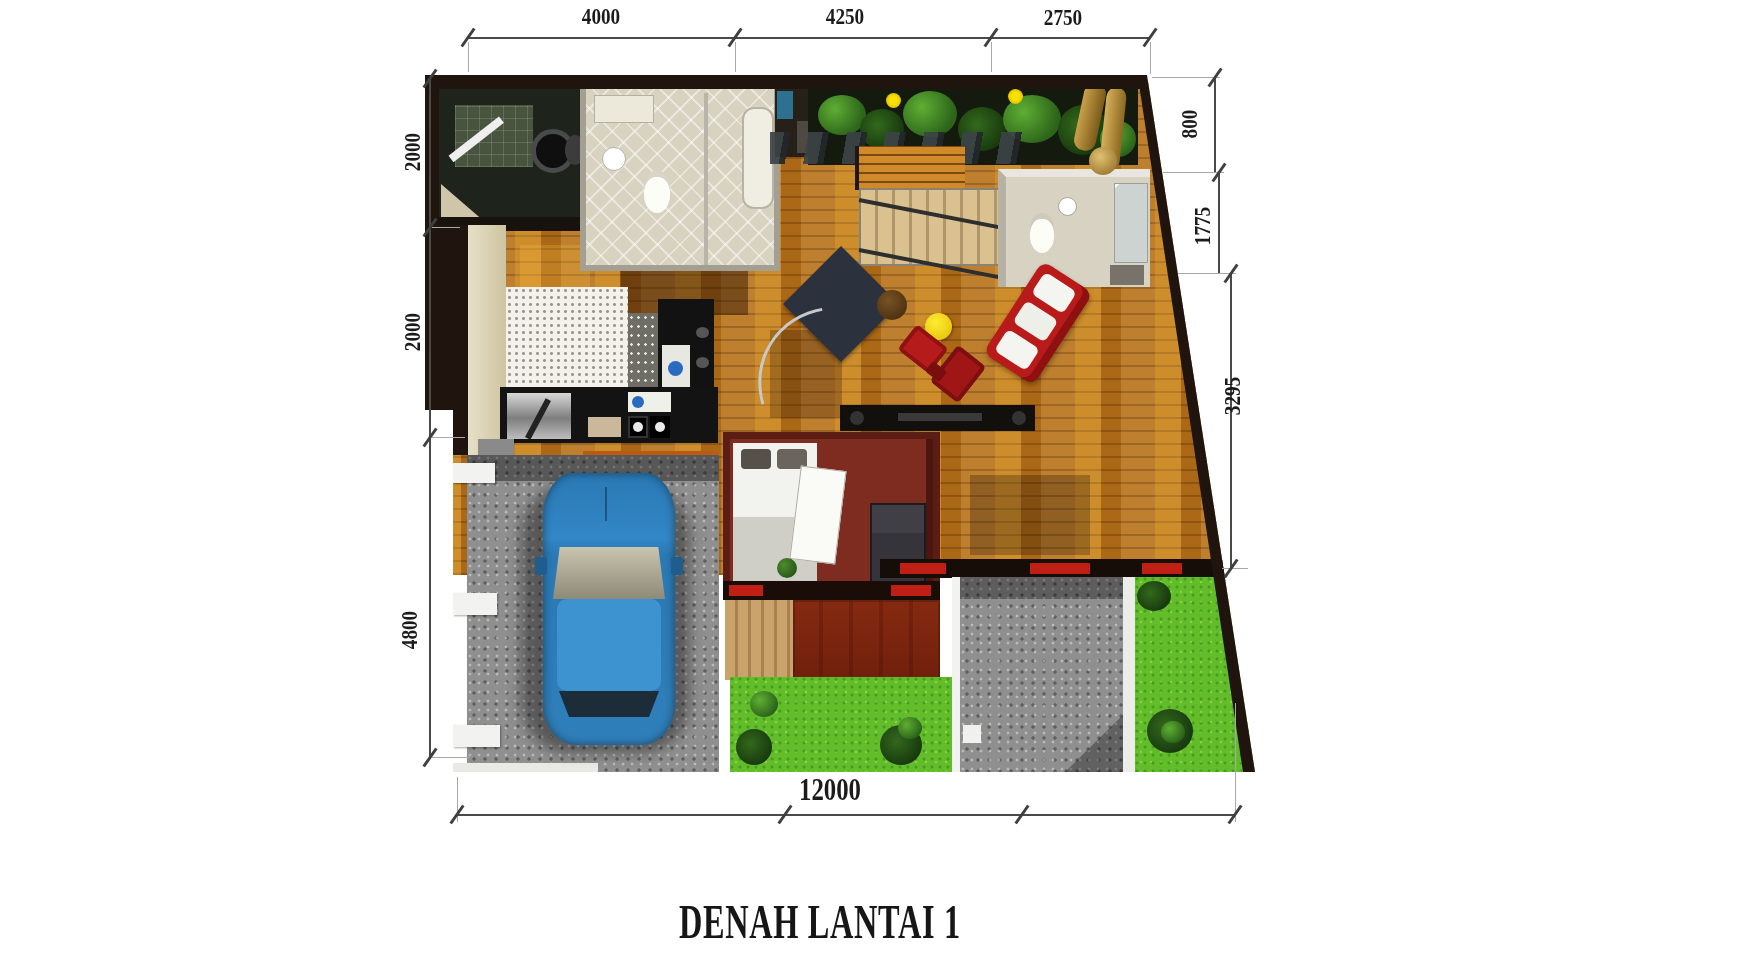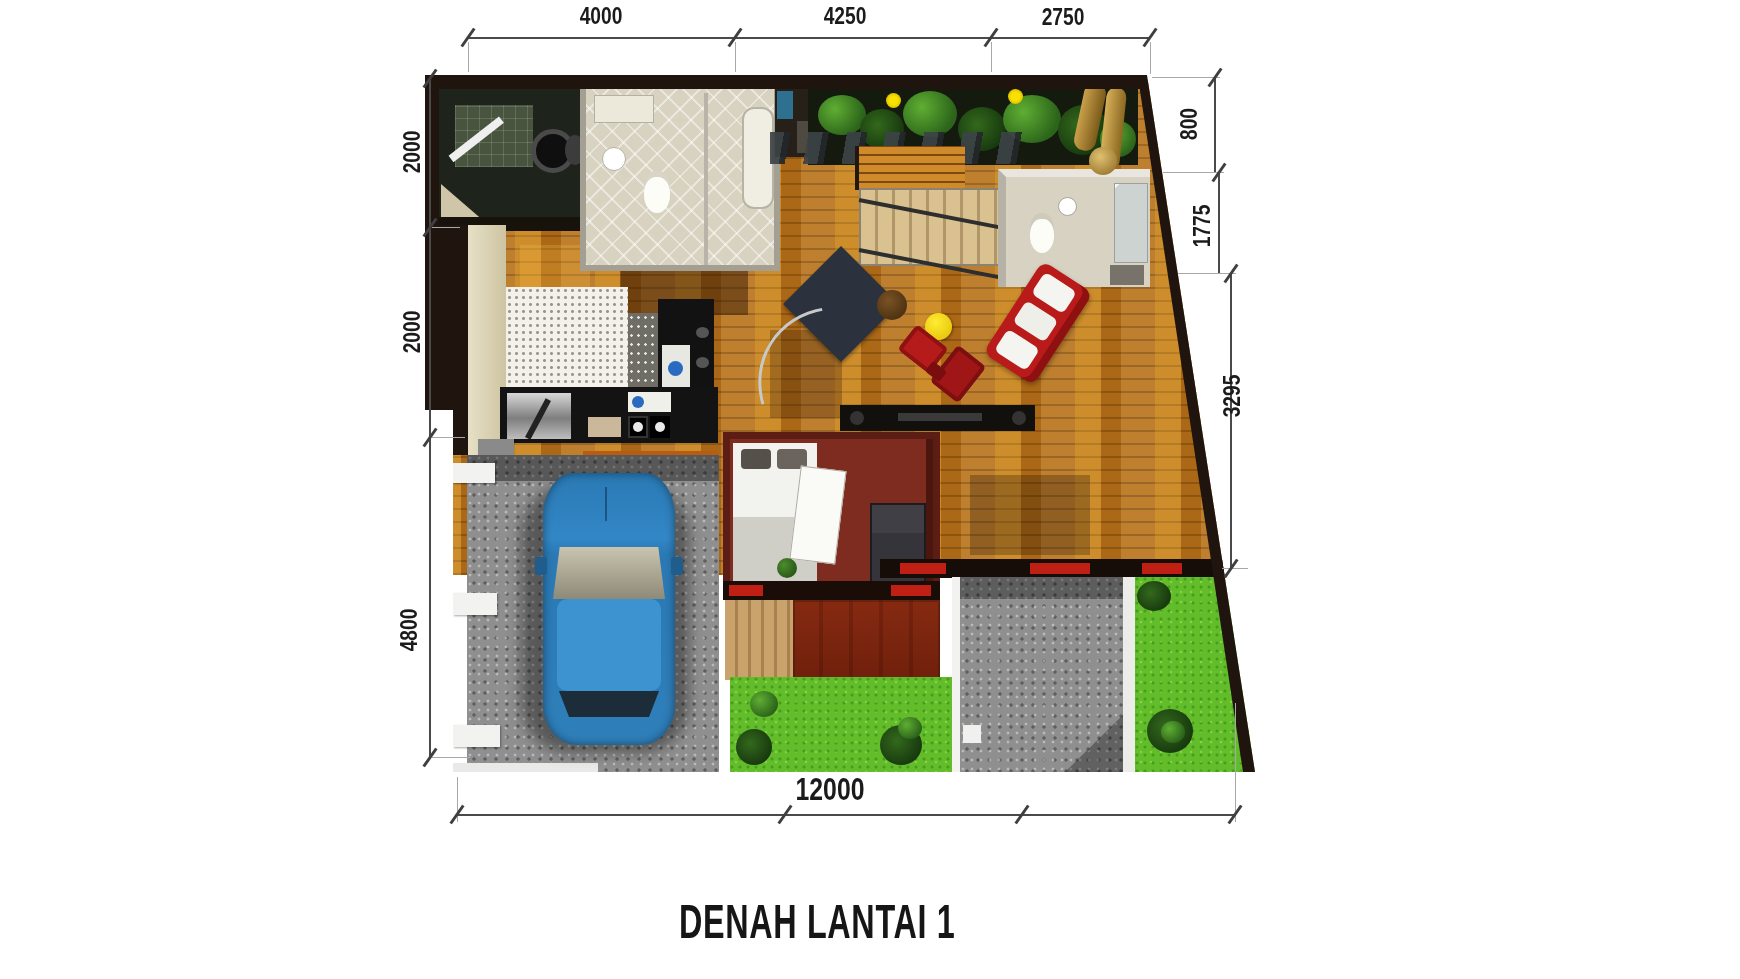--- a/index.html
+++ b/index.html
@@ -1,17 +1,17 @@
 <!DOCTYPE html>
 <html><head>
 <meta charset="utf-8">
 <style>
   html,body{margin:0;padding:0;background:#fff;}
   #screen{position:relative;width:1740px;height:979px;background:#ffffff;overflow:hidden;
-          font-family:Liberation Sans, sans-serif;}
+          font-family:Liberation Serif, serif;}
   .abs{position:absolute;}
   
   #plan{position:absolute;left:425px;top:75px;width:830px;height:697px;
         clip-path:polygon(0px 0px,722px 0px,830px 697px,28px 697px,28px 335px,0px 335px);}
   
   .wood{background-color:#b9741c;background-image:
     repeating-linear-gradient(90deg, rgba(255,200,80,.30) 0 26px, rgba(120,60,0,.22) 26px 46px, rgba(255,255,255,.08) 46px 80px),
     repeating-linear-gradient(0deg, rgba(60,30,0,.30) 0 2px, rgba(0,0,0,0) 2px 13px);}
   .paving{background-color:#8f8f8f;background-image:
     radial-gradient(circle at 3px 3px, rgba(255,255,255,.38) 1.2px, rgba(0,0,0,0) 1.7px),

